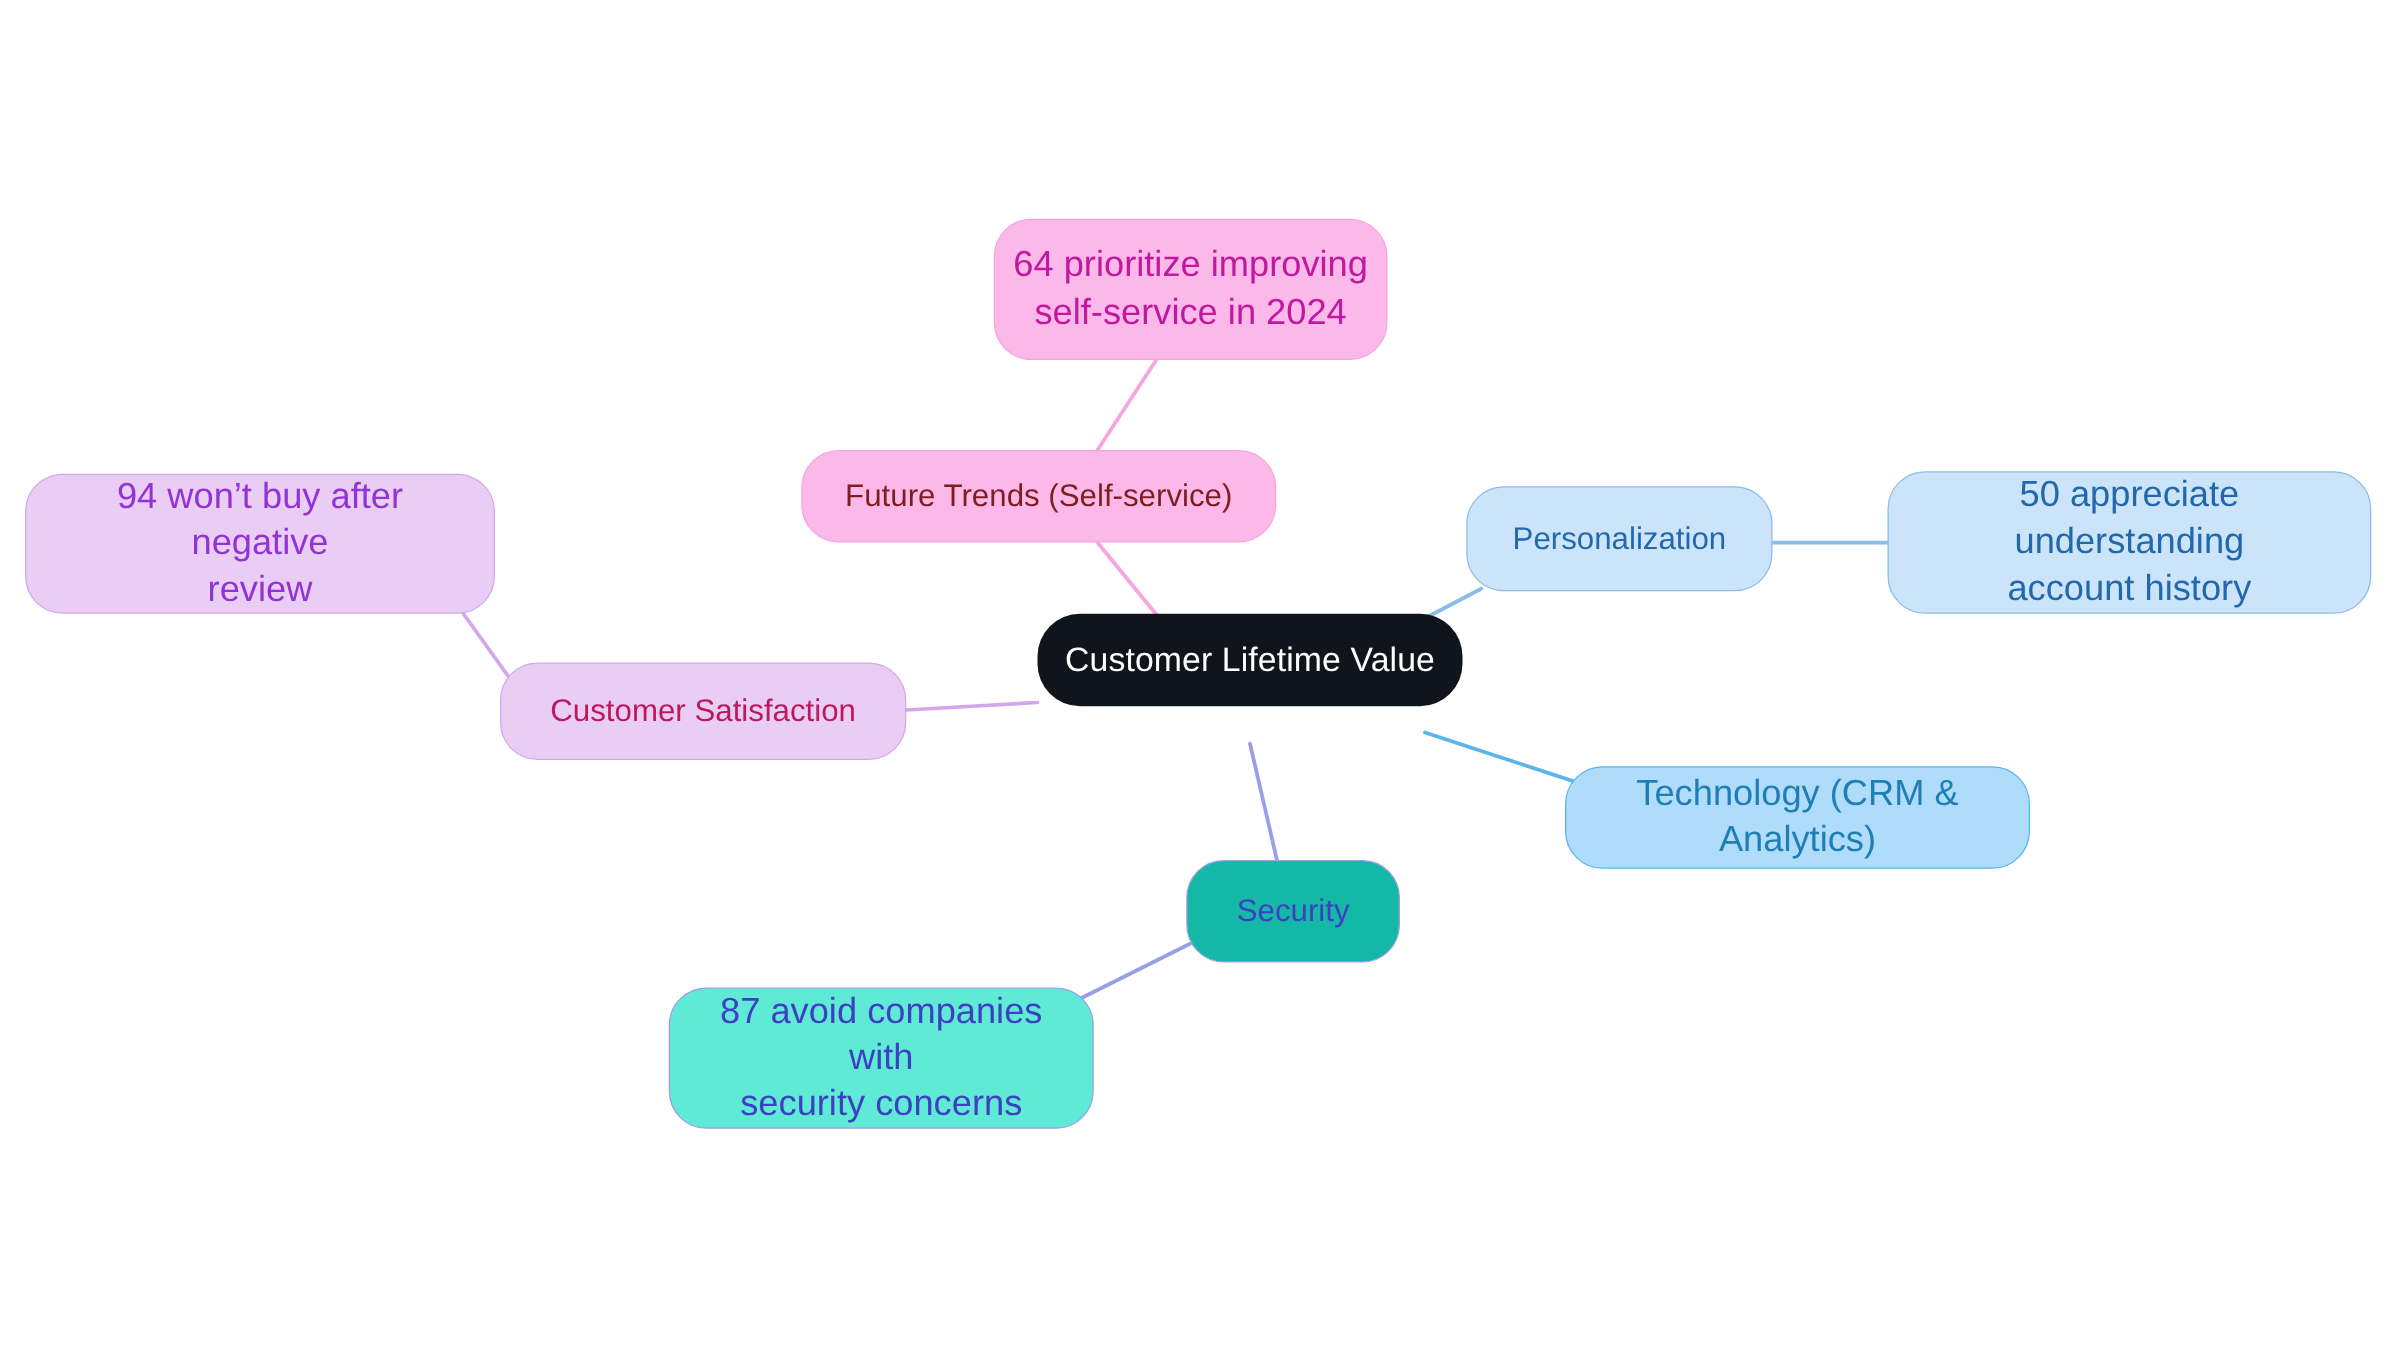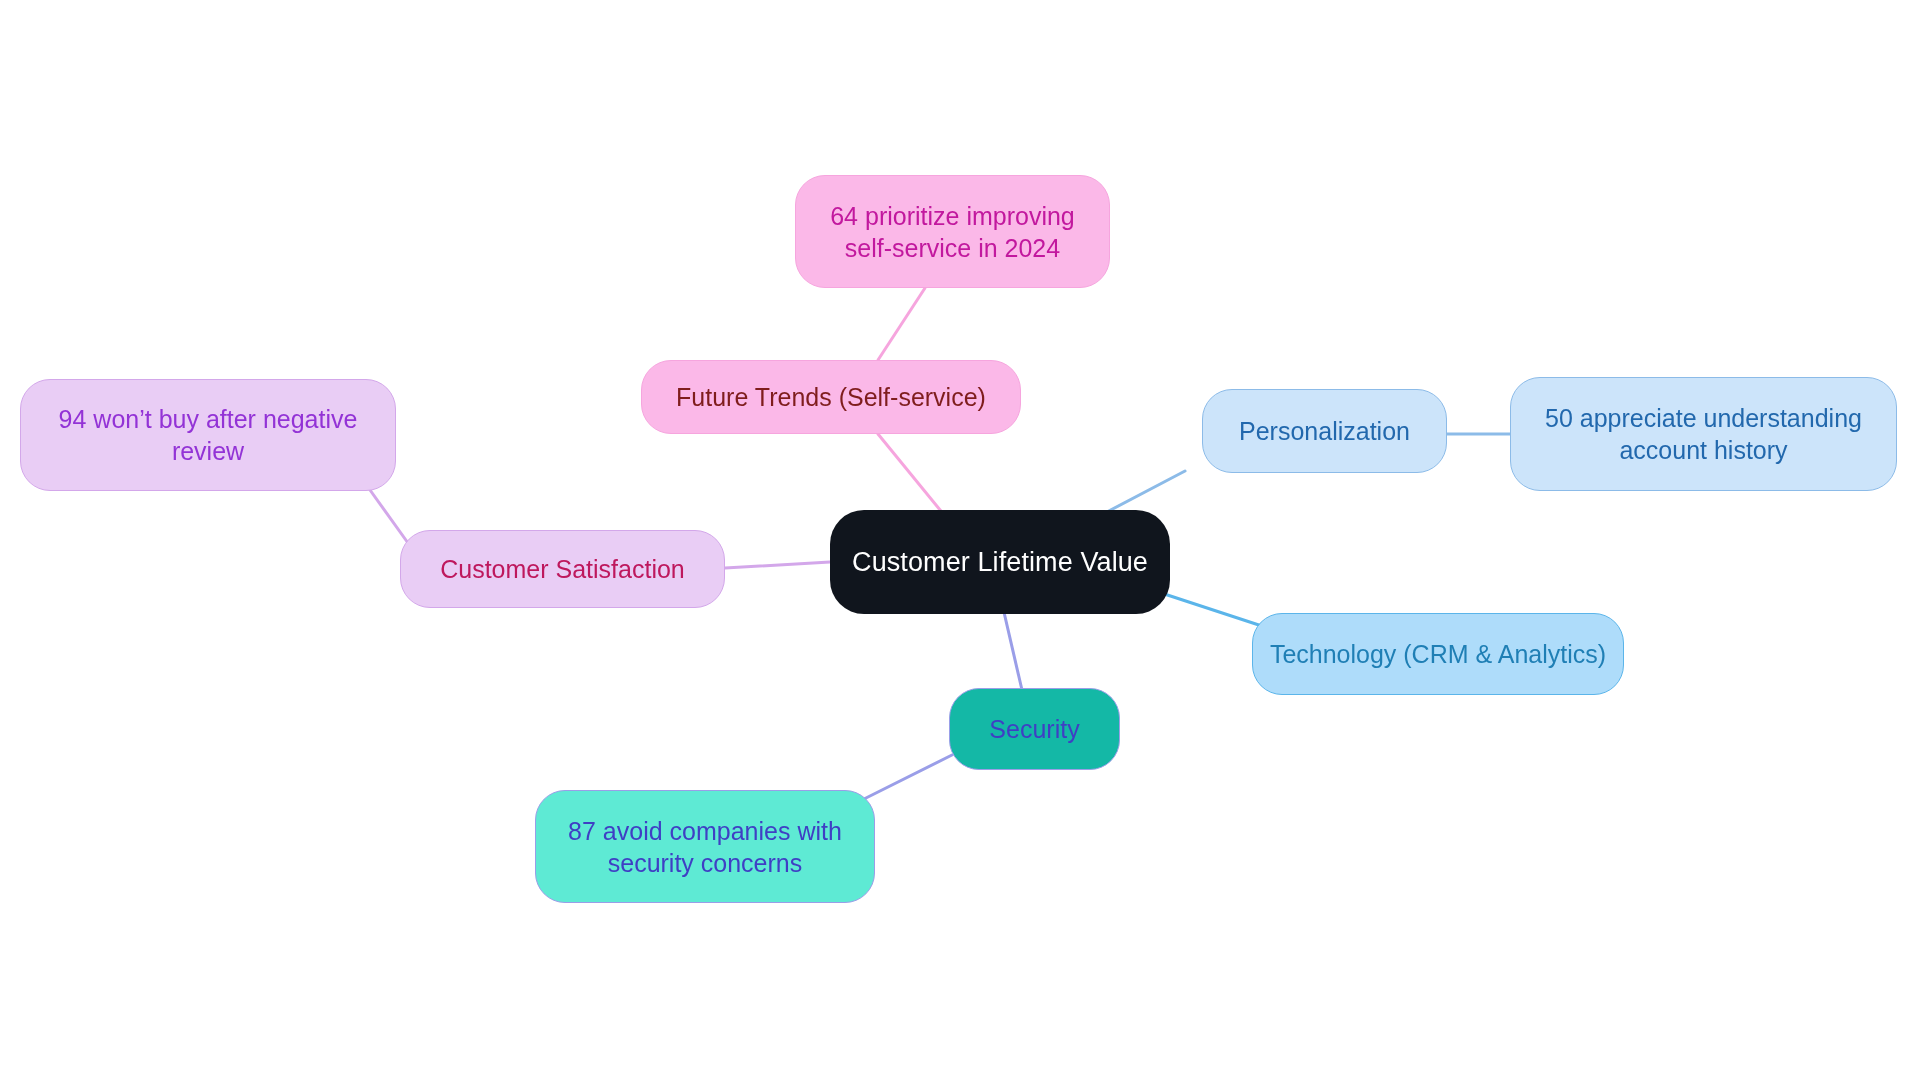--- a/index.html
+++ b/index.html
@@ -39,46 +39,46 @@
     padding: 6px 14px;
     white-space: pre-line;
   }
   .node-root {
     border-radius: 34px;
     border-width: 0;
     font-size: 27px;
     letter-spacing: 0.1px;
   }
   .node-branch { font-size: 25px; }
-  .node-leaf   { font-size: 25px; }
+  .node-leaf   { font-size: 29px; }
 </style>
 </head>
 <body>
 
 <div id="canvas" style="background: rgb(255, 255, 255);">
   <svg id="edges" viewBox="0 0 1920 1083" preserveAspectRatio="none">
       <line x1="945" y1="516" x2="878" y2="434" stroke="#f6a5de" stroke-width="3" stroke-linecap="round"></line>
       <line x1="878" y1="360" x2="925" y2="288" stroke="#f6a5de" stroke-width="3" stroke-linecap="round"></line>
       <line x1="830" y1="562" x2="725" y2="568" stroke="#d3a7ea" stroke-width="3" stroke-linecap="round"></line>
       <line x1="408" y1="543" x2="370" y2="490" stroke="#d3a7ea" stroke-width="3" stroke-linecap="round"></line>
       <line x1="1105" y1="513" x2="1185" y2="471" stroke="#8cbbe8" stroke-width="3" stroke-linecap="round"></line>
       <line x1="1418" y1="434" x2="1510" y2="434" stroke="#8cbbe8" stroke-width="3" stroke-linecap="round"></line>
       <line x1="1140" y1="586" x2="1268" y2="628" stroke="#5bb5ea" stroke-width="3" stroke-linecap="round"></line>
       <line x1="1000" y1="595" x2="1022" y2="690" stroke="#9a9ee8" stroke-width="3" stroke-linecap="round"></line>
       <line x1="952" y1="755" x2="862" y2="800" stroke="#9a9ee8" stroke-width="3" stroke-linecap="round"></line>
     </svg>
   <div id="nodes">
-      <div class="node node-root" style="left: 830px; top: 510px; width: 340px; height: 104px; background: rgb(16, 21, 29); border-color: rgb(16, 21, 29); color: rgb(255, 255, 255);"><span>Customer Lifetime Value</span></div>
+      <div class="node node-root" style="left: 830px; top: 491px; width: 340px; height: 74px; background: rgb(16, 21, 29); border-color: rgb(16, 21, 29); color: rgb(255, 255, 255);"><span>Customer Lifetime Value</span></div>
       <div class="node node-branch" style="left: 641px; top: 360px; width: 380px; height: 74px; background: rgb(251, 184, 232); border-color: rgb(246, 165, 222); color: #7f1d1d;"><span>Future Trends (Self-service)</span></div>
       <div class="node node-leaf" style="left: 795px; top: 175px; width: 315px; height: 113px; background: rgb(251, 184, 232); border-color: rgb(246, 165, 222); color: rgb(194, 24, 158);"><span>64 prioritize improving
 self-service in 2024</span></div>
       <div class="node node-branch" style="left: 400px; top: 530px; width: 325px; height: 78px; background: rgb(233, 205, 245); border-color: rgb(211, 167, 234); color: #be185d;"><span>Customer Satisfaction</span></div>
       <div class="node node-leaf" style="left: 20px; top: 379px; width: 376px; height: 112px; background: rgb(233, 205, 245); border-color: rgb(211, 167, 234); color: rgb(147, 51, 214);"><span>94 won’t buy after negative
 review</span></div>
-      <div class="node node-branch" style="left: 1173px; top: 389px; width: 245px; height: 84px; background: rgb(204, 228, 250); border-color: rgb(140, 187, 232); color: rgb(34, 104, 173); margin-left: 29px;"><span>Personalization</span></div>
+      <div class="node node-branch" style="left: 1173px; top: 389px; width: 245px; height: 84px; background: rgb(204, 228, 250); border-color: rgb(140, 187, 232); color: rgb(34, 104, 173);"><span>Personalization</span></div>
       <div class="node node-leaf" style="left: 1510px; top: 377px; width: 387px; height: 114px; background: rgb(204, 228, 250); border-color: rgb(140, 187, 232); color: rgb(34, 104, 173);"><span>50 appreciate understanding
 account history</span></div>
       <div class="node node-leaf" style="left: 1252px; top: 613px; width: 372px; height: 82px; background: rgb(174, 220, 250); border-color: rgb(91, 181, 234); color: rgb(31, 127, 181);"><span>Technology (CRM &amp; Analytics)</span></div>
       <div class="node node-branch" style="left: 949px; top: 688px; width: 171px; height: 82px; background: #14b8a6; border-color: rgb(154, 158, 232); color: rgb(63, 63, 196);"><span>Security</span></div>
       <div class="node node-leaf" style="left: 535px; top: 790px; width: 340px; height: 113px; background: #5eead4; border-color: rgb(154, 158, 232); color: rgb(63, 63, 196);"><span>87 avoid companies with
 security concerns</span></div>
     </div>
 </div>
 
 </body></html>

